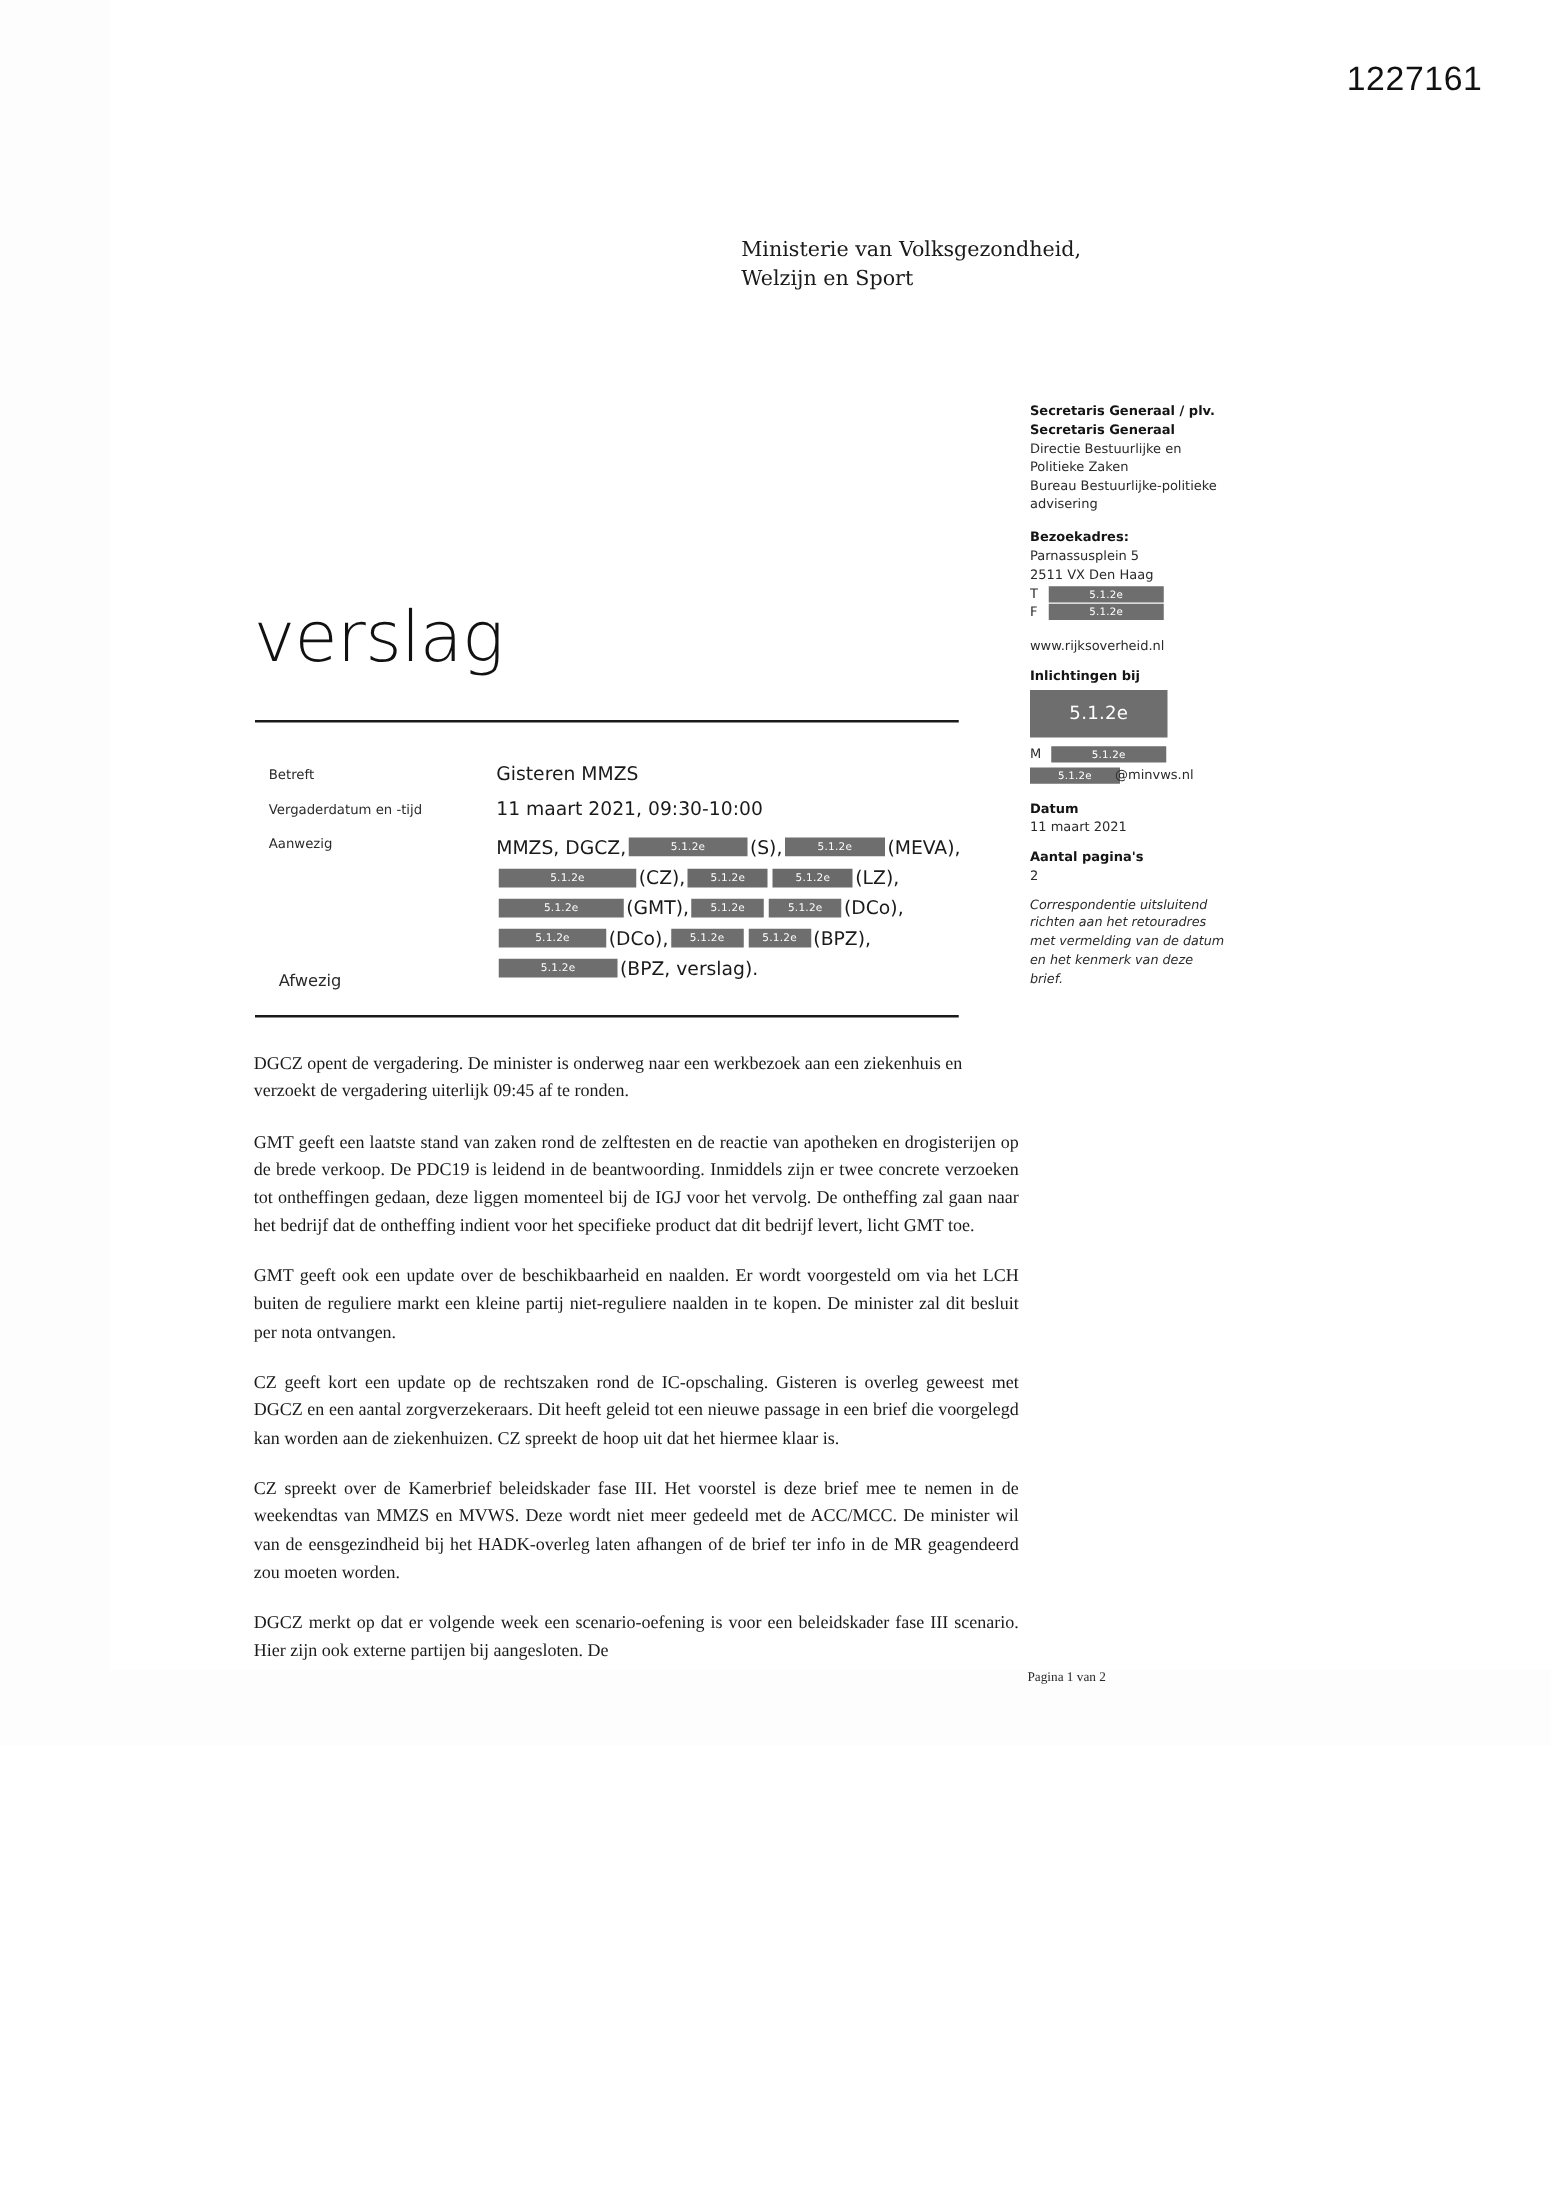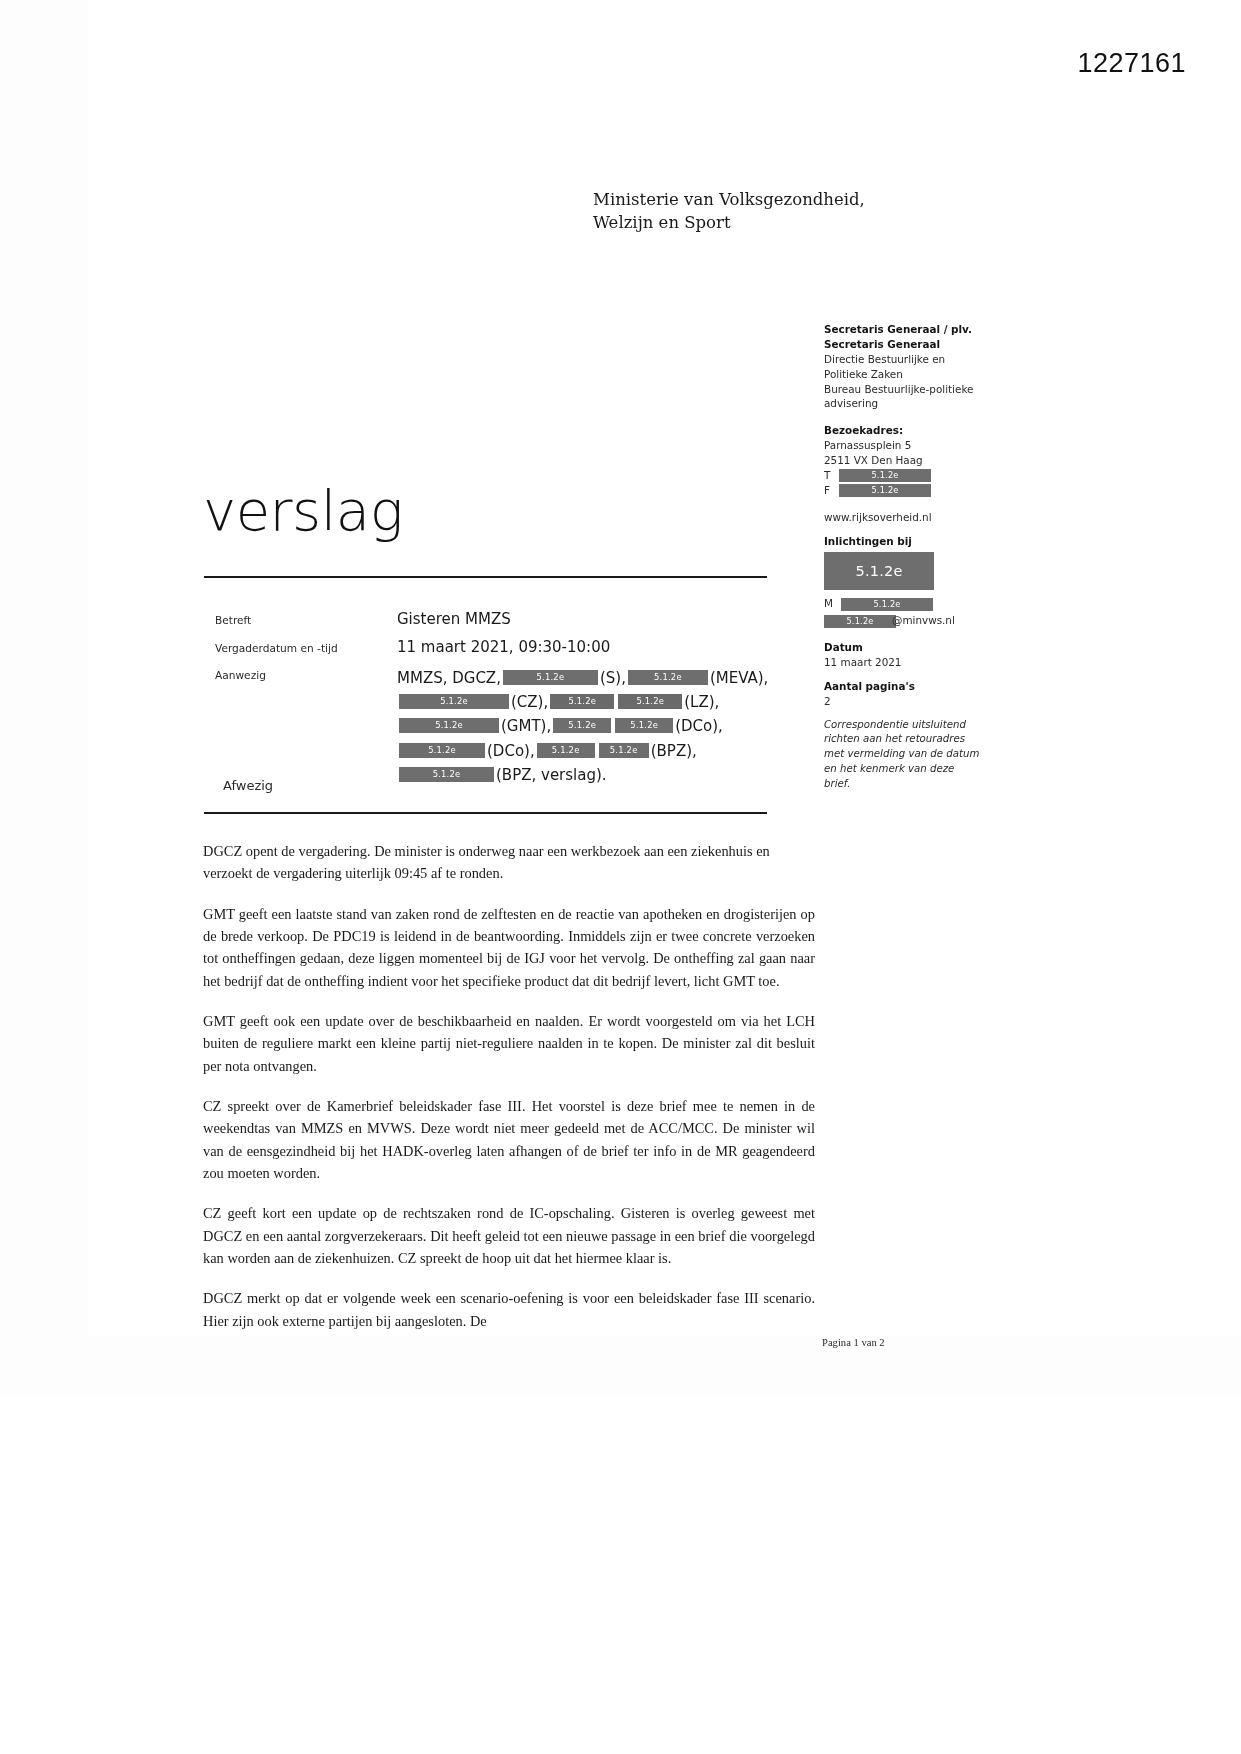--- a/index.html
+++ b/index.html
@@ -310,20 +310,20 @@
       <div class="attendees"><span>MMZS, DGCZ,</span><span class="redact r-w95">5.1.2e</span><span>(S),</span><span class="redact r-w80">5.1.2e</span><span>(MEVA),</span><span class="redact r-w110">5.1.2e</span><span>(CZ),</span><span class="redact r-w64 r-dark">5.1.2e</span><span class="redact r-w64 r-dark">5.1.2e</span><span>(LZ),</span><span class="redact r-w100">5.1.2e</span><span>(GMT),</span><span class="redact r-w58">5.1.2e</span><span class="redact r-w58">5.1.2e</span><span>(DCo),</span><span class="redact r-w86">5.1.2e</span><span>(DCo),</span><span class="redact r-w58">5.1.2e</span><span class="redact r-w50">5.1.2e</span><span>(BPZ),</span><span class="redact r-w95">5.1.2e</span><span>(BPZ, verslag).</span></div>
     </div>
   </div>
 
   <div class="afwezig-row">Afwezig</div>
 
   <div class="body-text">
     <p class="first">DGCZ opent de vergadering. De minister is onderweg naar een werkbezoek aan een ziekenhuis en verzoekt de vergadering uiterlijk 09:45 af te ronden.</p>
     <p>GMT geeft een laatste stand van zaken rond de zelftesten en de reactie van apotheken en drogisterijen op de brede verkoop. De PDC19 is leidend in de beantwoording. Inmiddels zijn er twee concrete verzoeken tot ontheffingen gedaan, deze liggen momenteel bij de IGJ voor het vervolg. De ontheffing zal gaan naar het bedrijf dat de ontheffing indient voor het specifieke product dat dit bedrijf levert, licht GMT toe.</p>
     <p>GMT geeft ook een update over de beschikbaarheid en naalden. Er wordt voorgesteld om via het LCH buiten de reguliere markt een kleine partij niet-reguliere naalden in te kopen. De minister zal dit besluit per nota ontvangen.</p>
+    <p>CZ geeft kort een update op de rechtszaken rond de IC-opschaling. Gisteren is overleg geweest met DGCZ en een aantal zorgverzekeraars. Dit heeft geleid tot een nieuwe passage in een brief die voorgelegd kan worden aan de ziekenhuizen. CZ spreekt de hoop uit dat het hiermee klaar is.</p>
     <p>CZ spreekt over de Kamerbrief beleidskader fase III. Het voorstel is deze brief mee te nemen in de weekendtas van MMZS en MVWS. Deze wordt niet meer gedeeld met de ACC/MCC. De minister wil van de eensgezindheid bij het HADK-overleg laten afhangen of de brief ter info in de MR geagendeerd zou moeten worden.</p>
-    <p>CZ geeft kort een update op de rechtszaken rond de IC-opschaling. Gisteren is overleg geweest met DGCZ en een aantal zorgverzekeraars. Dit heeft geleid tot een nieuwe passage in een brief die voorgelegd kan worden aan de ziekenhuizen. CZ spreekt de hoop uit dat het hiermee klaar is.</p>
     <p>DGCZ merkt op dat er volgende week een scenario-oefening is voor een beleidskader fase III scenario. Hier zijn ook externe partijen bij aangesloten. De</p>
   </div>
 
   <div class="footer">Pagina 1 van 2</div>
 
 </div>
 
 </body></html>

